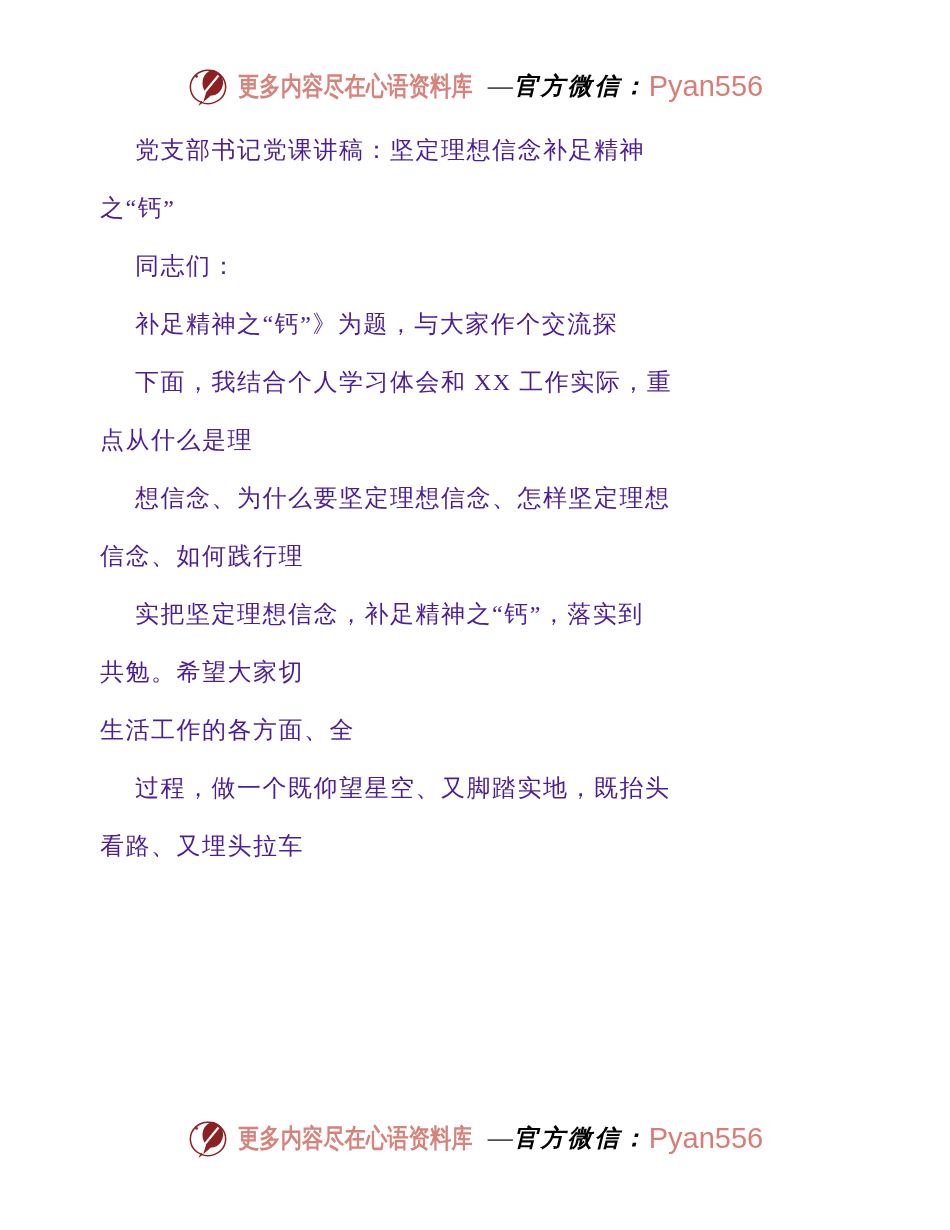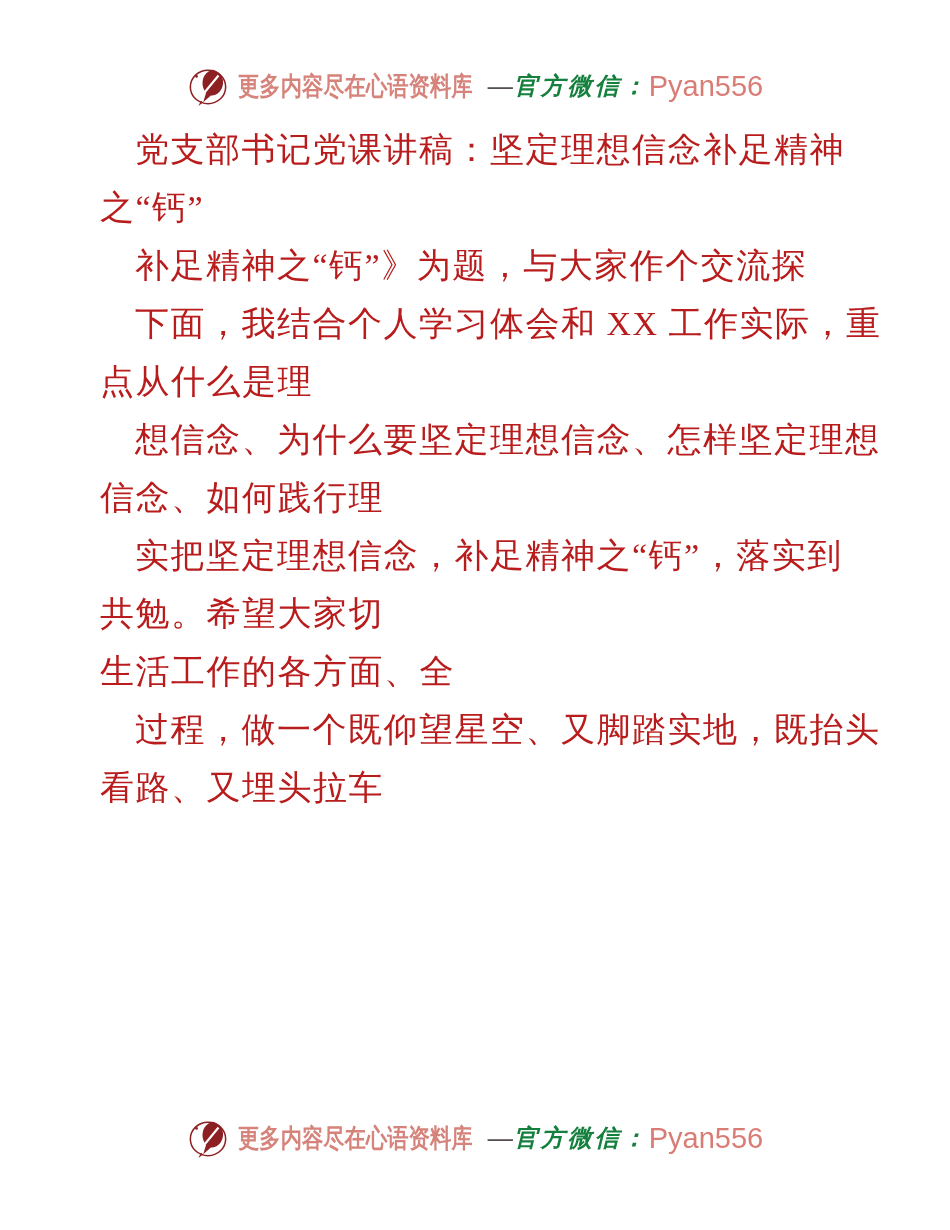--- a/index.html
+++ b/index.html
@@ -49,21 +49,21 @@
     display: inline-block;
     font-family: "Liberation Serif", serif;
   }
   .wm-sep {
     color: #55504f;
     font-size: 25px;
     font-weight: bold;
     margin: 0 1px 0 -36px; 
   }
   .wm-label {
-    color: #15803d;
+    color: #000000;
     font-size: 24px;
     font-style: italic;
     font-weight: bold;
     letter-spacing: 3px;
     font-family: "Liberation Serif", serif;
   }
   .wm-id {
     color: #d97c75;
     font-size: 29px;
     font-family: "Liberation Sans", sans-serif;
@@ -71,23 +71,23 @@
   }
 
   
   .doc-body {
     position: absolute;
     top: 121px;
     left: 100px;
     right: 95px;
   }
   .doc-line {
-    font-size: 34px;
+    font-size: 24px;
     line-height: 58px;
-    color: #b91c1c;
+    color: #4c1d95;
     letter-spacing: 1.5px;
     white-space: nowrap;
     font-family: "Liberation Serif", serif;
   }
   .doc-line.indent { padding-left: 35px; }
 </style>
 </head>
 <body>
 
 <div class="page">
@@ -104,20 +104,21 @@
     </span>
     <span class="wm-brand">更多内容尽在心语资料库</span>
       <span class="wm-sep">—</span>
       <span class="wm-label">官方微信：</span>
       <span class="wm-id">Pyan556</span>
   </header>
 
   <main class="doc-body">
     <p class="doc-line indent">党支部书记党课讲稿：坚定理想信念补足精神</p>
     <p class="doc-line">之“钙”</p>
+    <p class="doc-line indent">同志们：</p>
     <p class="doc-line indent">补足精神之“钙”》为题，与大家作个交流探</p>
     <p class="doc-line indent">下面，我结合个人学习体会和 XX 工作实际，重</p>
     <p class="doc-line">点从什么是理</p>
     <p class="doc-line indent">想信念、为什么要坚定理想信念、怎样坚定理想</p>
     <p class="doc-line">信念、如何践行理</p>
     <p class="doc-line indent">实把坚定理想信念，补足精神之“钙”，落实到</p>
     <p class="doc-line">共勉。希望大家切</p>
     <p class="doc-line">生活工作的各方面、全</p>
     <p class="doc-line indent">过程，做一个既仰望星空、又脚踏实地，既抬头</p>
     <p class="doc-line">看路、又埋头拉车</p>

